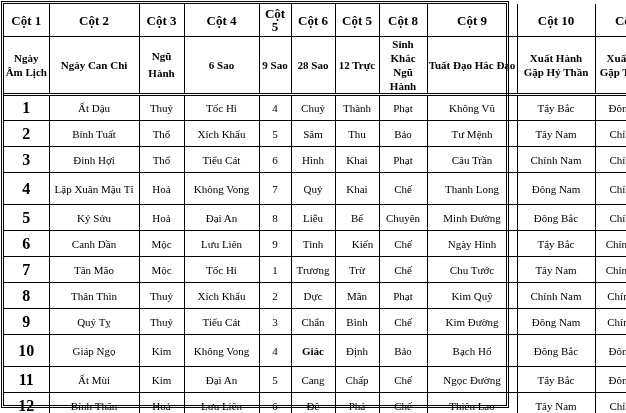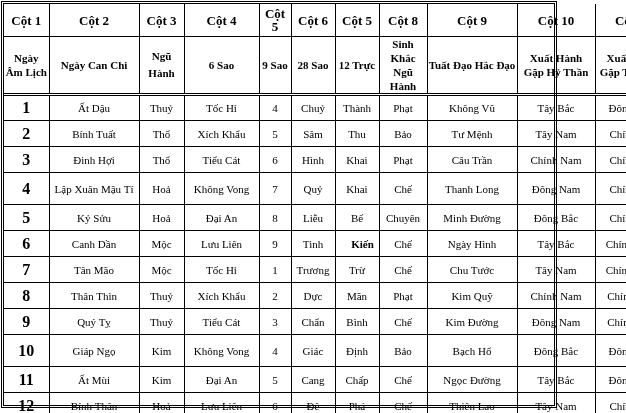--- a/index.html
+++ b/index.html
@@ -1,19 +1,19 @@
 <!DOCTYPE html>
 <html><head>
 <meta charset="utf-8">
 <style>
   html, body { margin: 0; padding: 0; background: #ffffff; }
   body { width: 626px; height: 413px; overflow: hidden; position: relative; }
   .frame {
     position: absolute; left: 1px; top: 1px;
-    width: 556px; height: 407px;
+    width: 508px; height: 407px;
     border: 3px double #000;
     box-sizing: border-box;
   }
   table {
     border-collapse: collapse;
     width: 100%;
     height: 100%;
     table-layout: fixed;
     font-family: "Liberation Serif", "DejaVu Serif", serif;
     color: #000;
@@ -157,21 +157,21 @@
     <td>Chính Bắc</td>
   </tr>
 
   <tr>
     <td class="num">6</td>
     <td>Canh Dần</td>
     <td>Mộc</td>
     <td>Lưu Liên</td>
     <td>9</td>
     <td>Tinh</td>
-    <td style="font-weight: bold; padding-left: 12px;">Kiến</td>
+    <td style="font-weight: normal; padding-left: 12px;">Kiến</td>
     <td>Chế</td>
     <td>Ngày Hình</td>
     <td>Tây Bắc</td>
     <td>Chính Đông</td>
   </tr>
 
   <tr>
     <td class="num">7</td>
     <td>Tân Mão</td>
     <td>Mộc</td>
@@ -212,21 +212,21 @@
     <td>Đông Nam</td>
     <td>Chính Nam</td>
   </tr>
 
   <tr class="tall">
     <td class="num">10</td>
     <td>Giáp Ngọ</td>
     <td>Kim</td>
     <td>Không Vong</td>
     <td>4</td>
-    <td style="font-weight: normal; margin-left: 8px;">Giác</td>
+    <td style="font-weight: bold; margin-left: 8px;">Giác</td>
     <td>Định</td>
     <td>Bảo</td>
     <td>Bạch Hổ</td>
     <td>Đông Bắc</td>
     <td>Đông Nam</td>
   </tr>
 
   <tr>
     <td class="num">11</td>
     <td>Ất Mùi</td>

